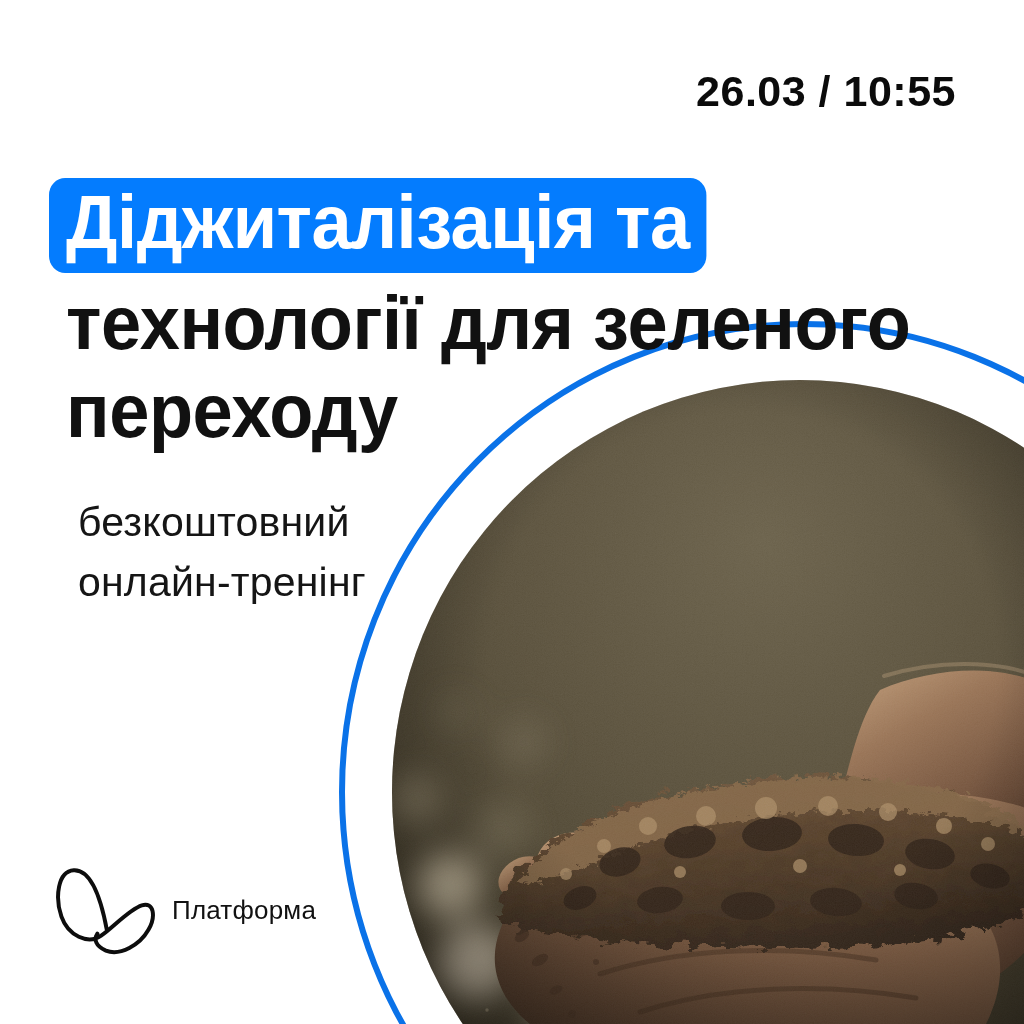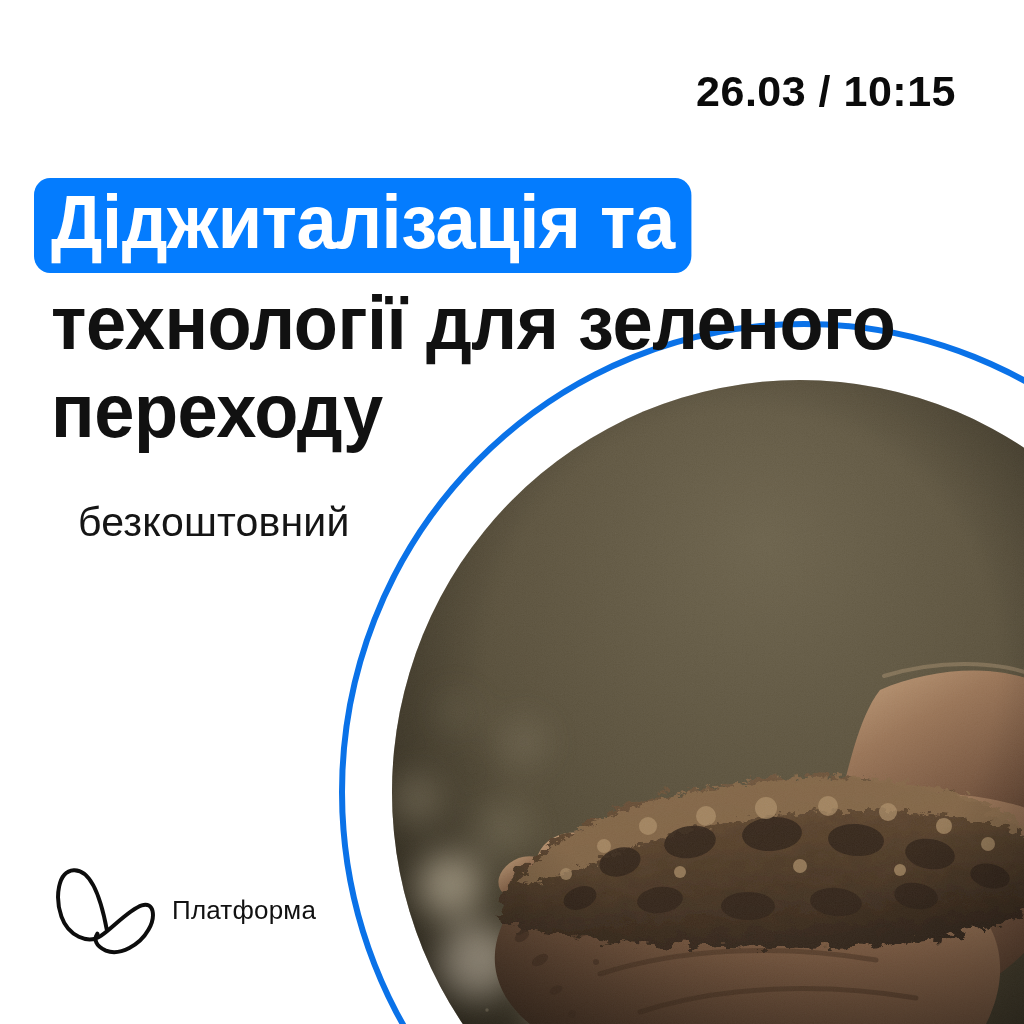--- a/index.html
+++ b/index.html
@@ -33,21 +33,21 @@
     font-weight:bold;
     letter-spacing:0.5px;
     color:#0b0b0b;
     white-space:nowrap;
     line-height:1;
   }
 
   
   #headline{
     position:absolute;
-    left:52px;
+    left:67px;
     top:178px;
     width:860px;
   }
   .hl-line{
     font-size:76px;
     font-weight:bold;
     line-height:84px;
     color:#111111;
     white-space:nowrap;
     letter-spacing:-0.5px;
@@ -314,32 +314,33 @@
       <radialGradient id="vig" cx="55%" cy="45%" r="70%">
         <stop offset="55%" stop-color="#000000" stop-opacity="0"></stop>
         <stop offset="100%" stop-color="#000000" stop-opacity="0.45"></stop>
       </radialGradient>
       <rect x="380" y="370" width="660" height="660" fill="url(#vig)"></rect>
     </g>
 
     <ellipse cx="804" cy="792" rx="462" ry="468" fill="none" stroke="#0a72e8" stroke-width="6"></ellipse>
   </svg>
 
-  <div id="date-label">26.03 / 10:15</div>
+  <div id="date-label">26.03 / 10:55</div>
 
   <div id="headline">
     <div id="hl-row-1">
       <span class="hl-line highlight">Діджиталізація та</span>
     </div>
     <div id="hl-row-2" class="hl-line plain">технології для зеленого</div>
     <div id="hl-row-3" class="hl-line plain">переходу</div>
   </div>
 
   <div id="subtitle">
     <div class="sub-line">безкоштовний</div>
+    <div class="sub-line">онлайн-тренінг</div>
   </div>
 
   <div id="logo">
     <svg id="logo-mark" viewBox="0 0 110 110">
       <g fill="none" stroke="#0d0d0d" stroke-width="4.2" stroke-linecap="round">
         <path d="M 58 76
                  C 52 44, 42 12, 23 13
                  C 6 14, 3 42, 10 62
                  C 17 82, 38 92, 52 82
                  C 64 74, 82 54, 95 50

